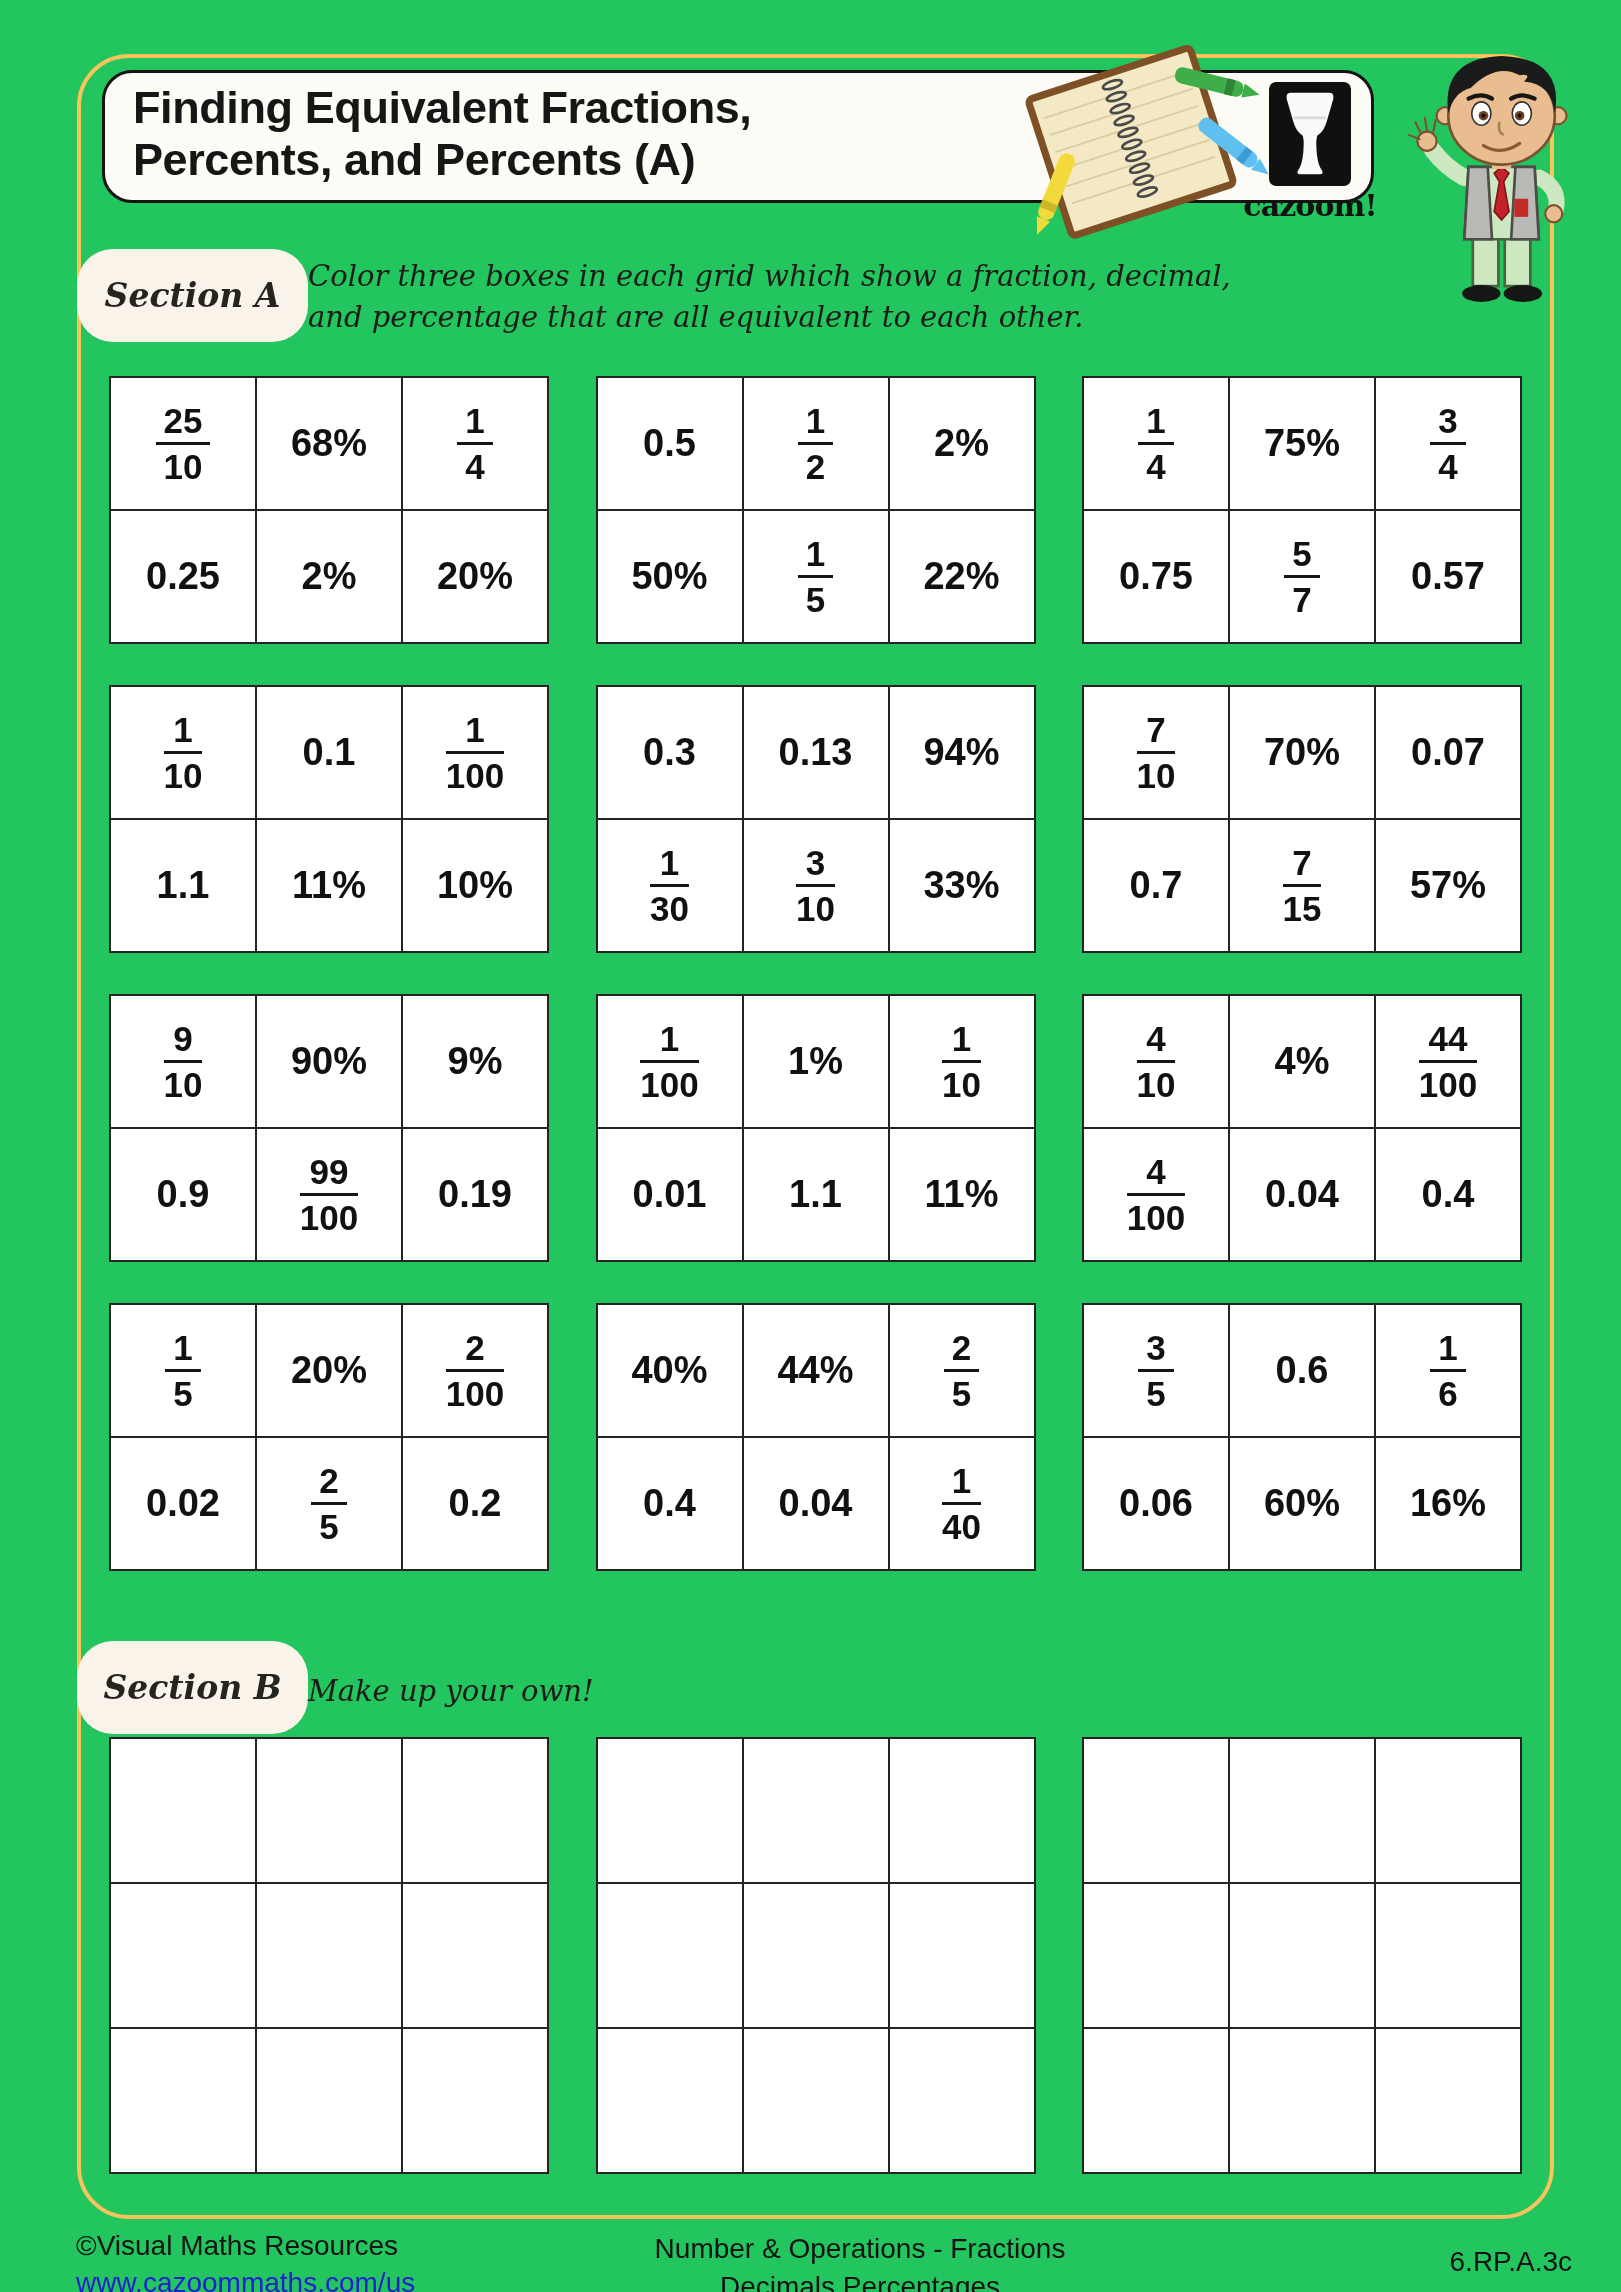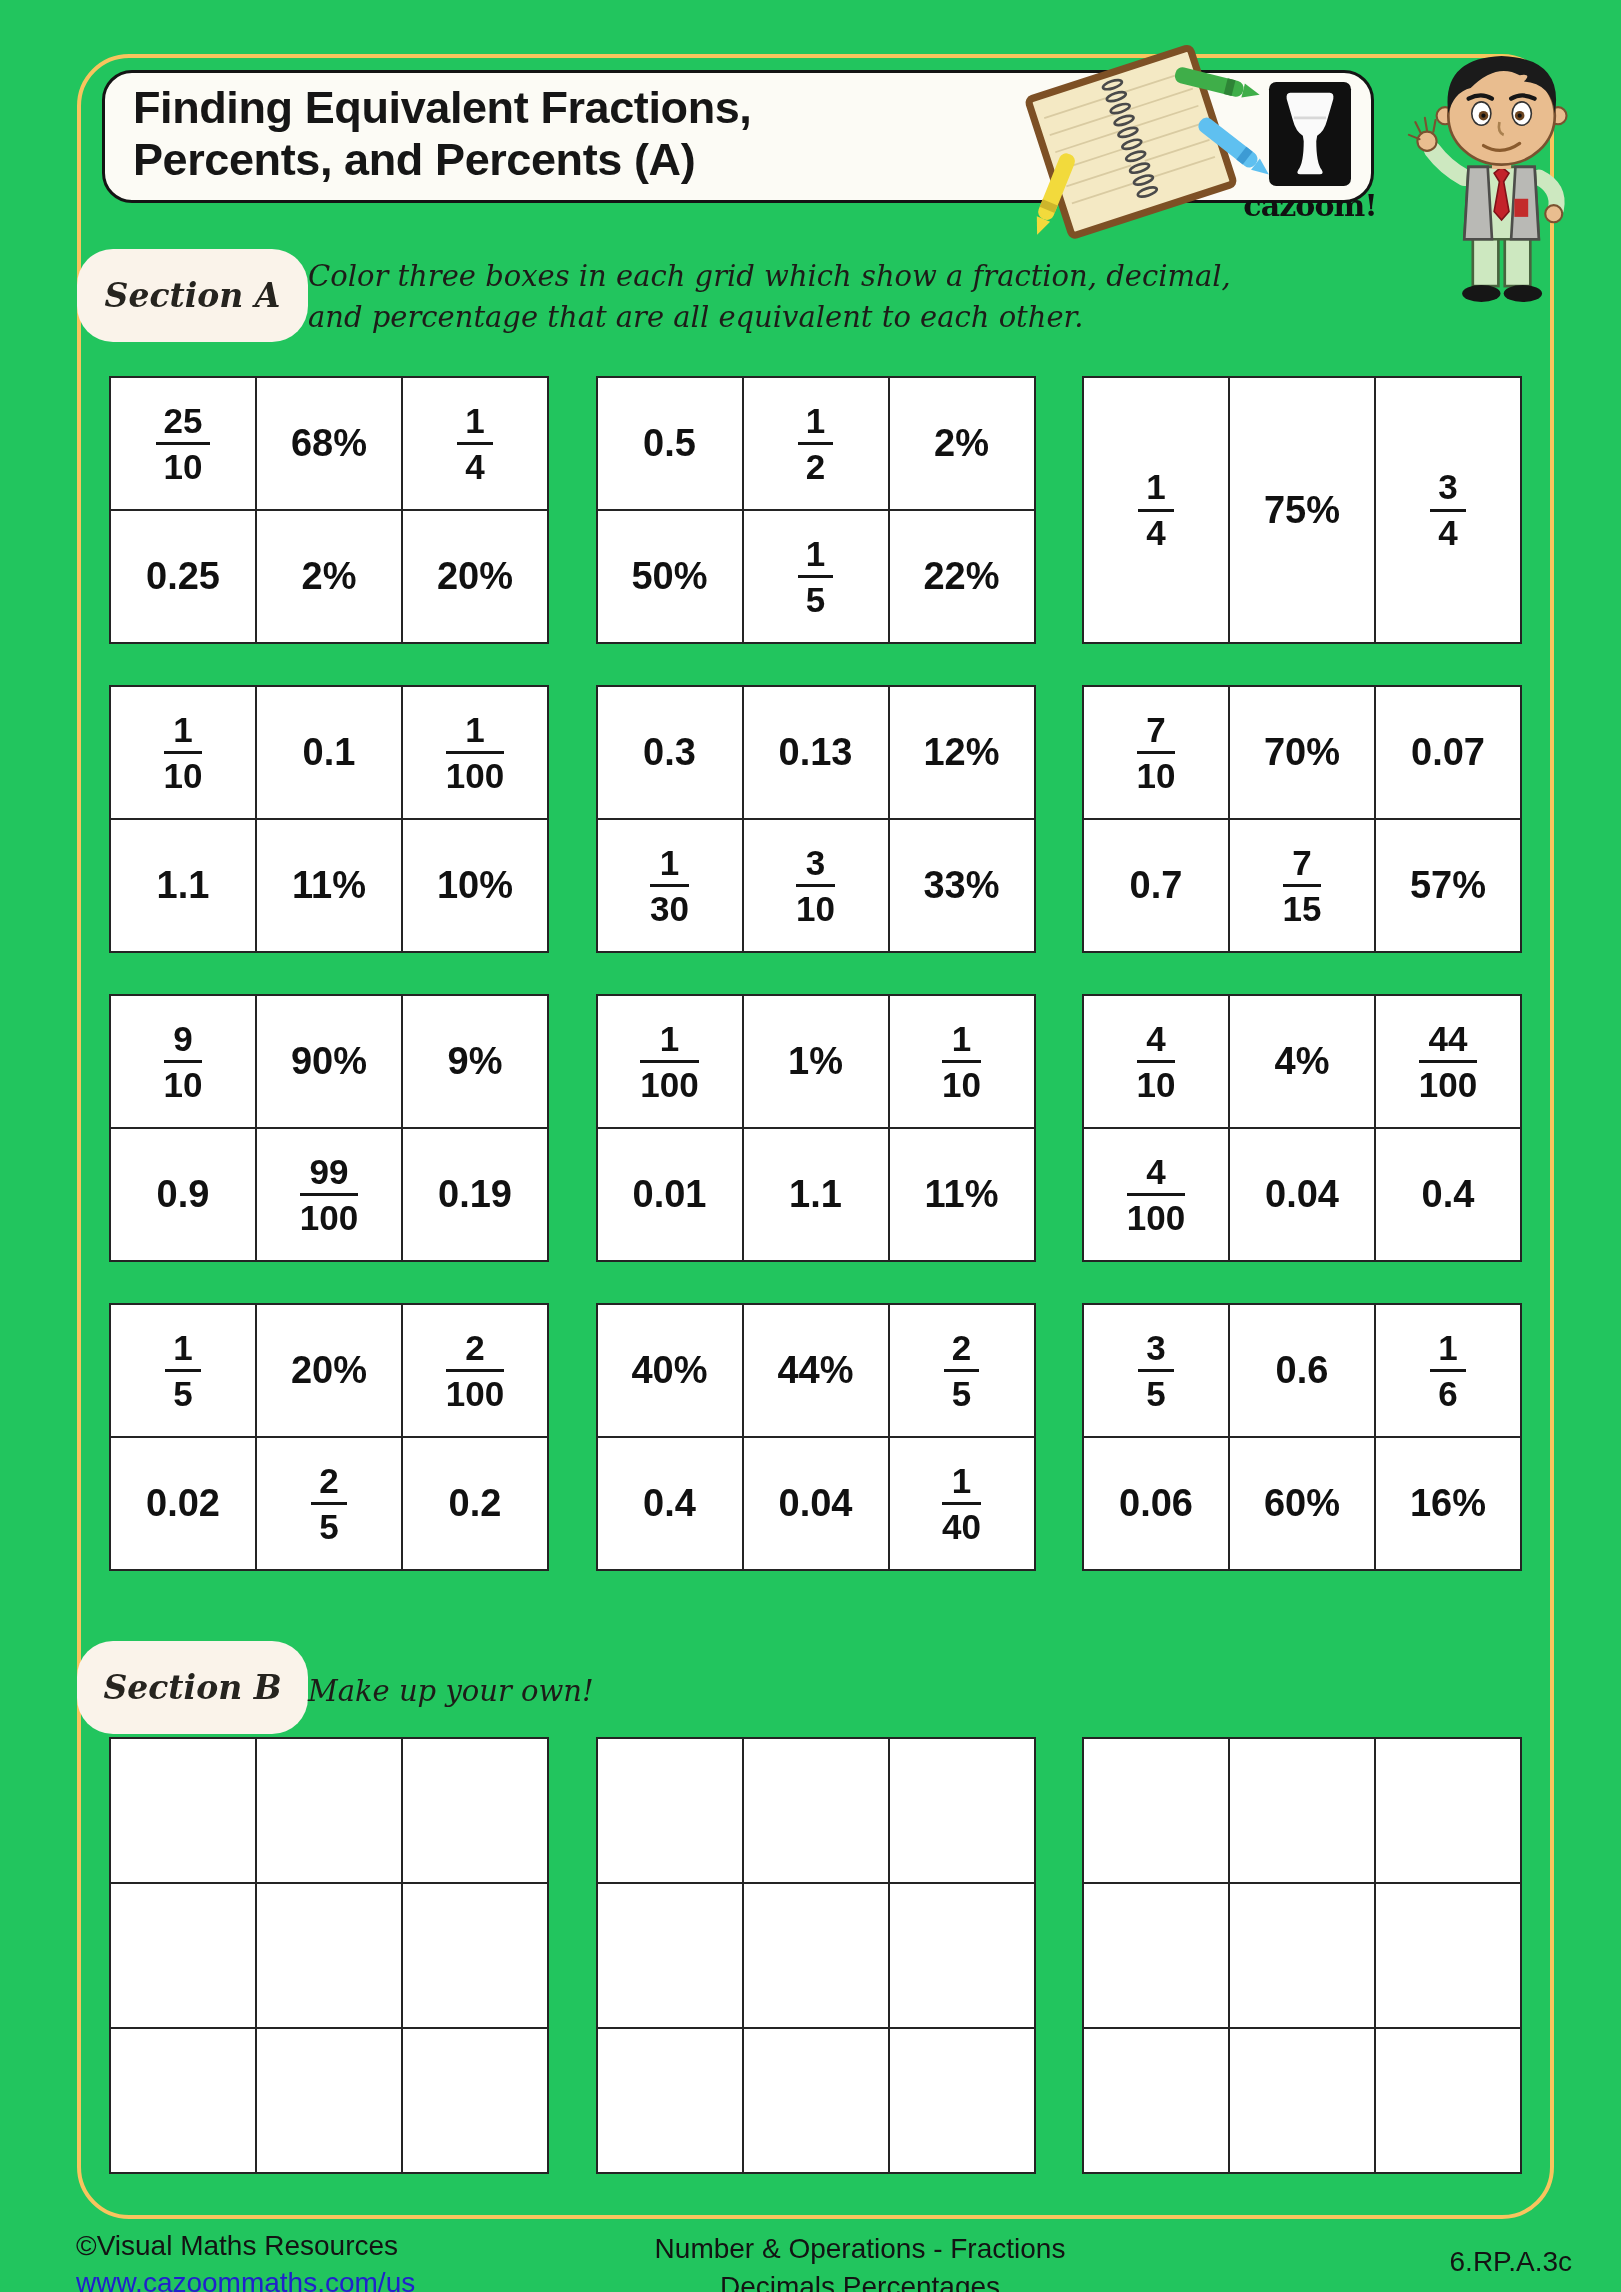--- a/index.html
+++ b/index.html
@@ -205,20 +205,25 @@
           </tr>
         </tbody>
       </table>
       <table class="eq-grid">
         <tbody>
           <tr>
             <td><span class="frac"><span class="num">1</span><span class="den">4</span></span></td>
             <td>75%</td>
             <td><span class="frac"><span class="num">3</span><span class="den">4</span></span></td>
           </tr>
+          <tr>
+            <td>0.75</td>
+            <td><span class="frac"><span class="num">5</span><span class="den">7</span></span></td>
+            <td>0.57</td>
+          </tr>
         </tbody>
       </table>
       <table class="eq-grid">
         <tbody>
           <tr>
             <td><span class="frac"><span class="num">1</span><span class="den">10</span></span></td>
             <td>0.1</td>
             <td><span class="frac"><span class="num">1</span><span class="den">100</span></span></td>
           </tr>
           <tr>
@@ -226,21 +231,21 @@
             <td>11%</td>
             <td>10%</td>
           </tr>
         </tbody>
       </table>
       <table class="eq-grid">
         <tbody>
           <tr>
             <td>0.3</td>
             <td>0.13</td>
-            <td>12%</td>
+            <td>94%</td>
           </tr>
           <tr>
             <td><span class="frac"><span class="num">1</span><span class="den">30</span></span></td>
             <td><span class="frac"><span class="num">3</span><span class="den">10</span></span></td>
             <td>33%</td>
           </tr>
         </tbody>
       </table>
       <table class="eq-grid">
         <tbody>

